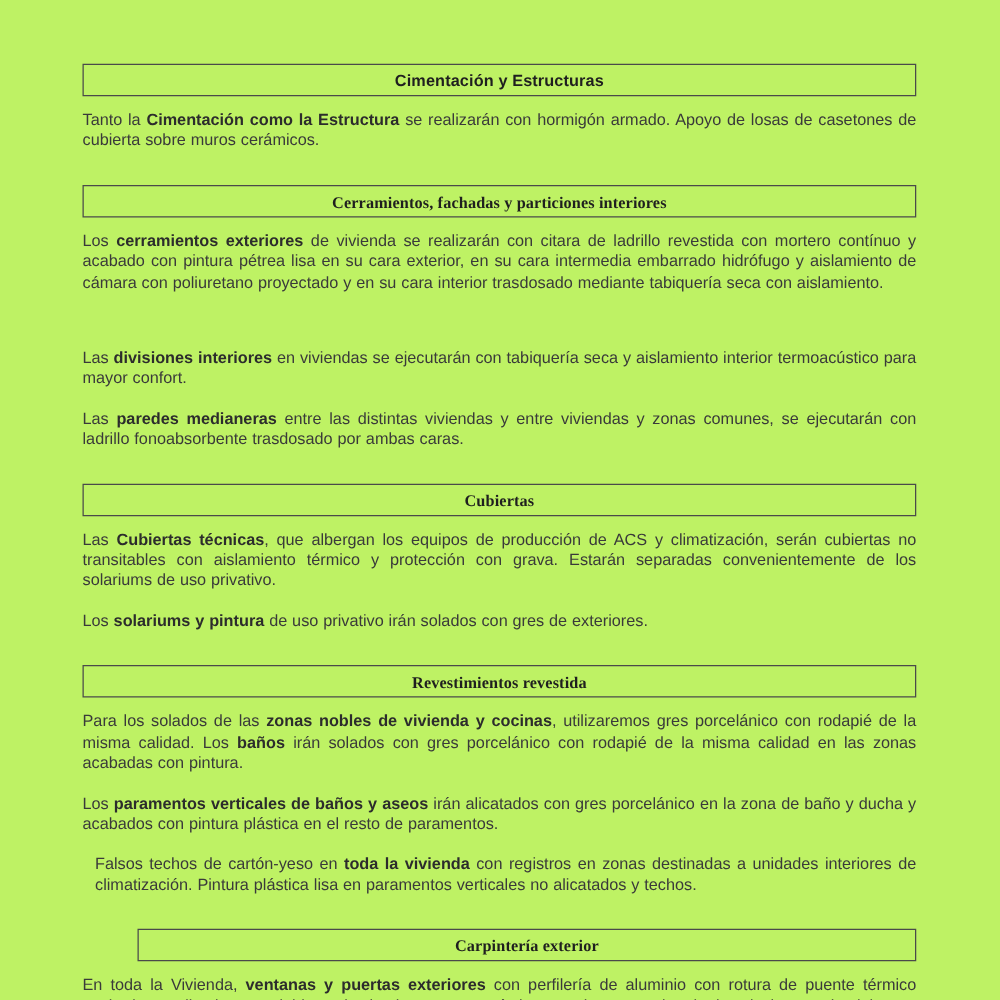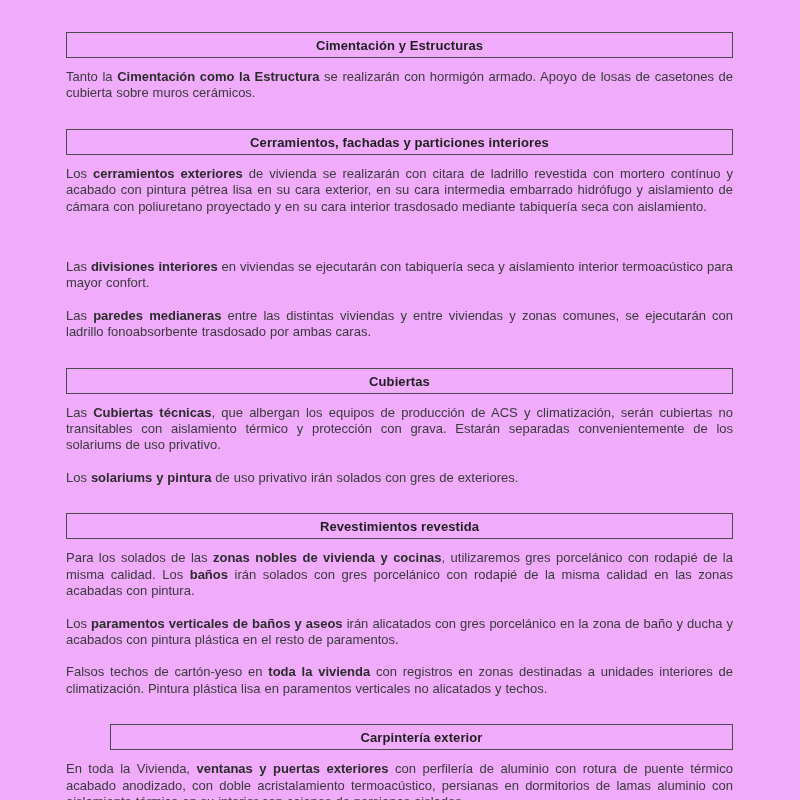--- a/index.html
+++ b/index.html
@@ -11,40 +11,41 @@
     width: 800px;
     height: 800px;
     overflow: hidden;
     font-family: "Liberation Sans", "DejaVu Sans", sans-serif;
     -webkit-font-smoothing: antialiased;
   }
   .page {
     box-sizing: border-box;
     width: 800px;
     height: 800px;
-    padding: 32px 67px 0 66px;
-    background: #f0abfc;
+    padding: 51px 67px 0 66px;
+    background: #bef264;
   }
   section.doc-section {
     margin: 0;
   }
   .section-header {
     box-sizing: border-box;
     border: 1px solid #4a4a4a;
     text-align: center;
     font-weight: bold;
     font-size: 13px;
     line-height: 15px;
     padding: 5px 4px 4px 4px;
     color: #1f1f1f;
     letter-spacing: 0.1px;
     margin: 0 0 11px 0;
   }
   section.doc-section + section.doc-section .section-header {
     margin-top: 27px;
+    font-family: Liberation Serif, serif;
   }
   .doc-paragraph {
     margin: 0 0 16px 0;
     font-size: 13px;
     line-height: 16.4px;
     color: #3a3a3a;
     text-align: justify;
     word-spacing: 0.3px;
   }
   .doc-paragraph b {
@@ -69,20 +70,20 @@
       </section>
       <section class="doc-section">
         <div class="section-header" style="border-color: rgb(74, 74, 74); color: rgb(31, 31, 31);"><span>Cubiertas</span></div>
         <p class="doc-paragraph" style="color: rgb(58, 58, 58);"><span>Las </span><b>Cubiertas técnicas</b><span>, que albergan los equipos de producción de ACS y climatización, serán cubiertas no transitables con aislamiento térmico y protección con grava. Estarán separadas convenientemente de los solariums de uso privativo.</span></p>
         <p class="doc-paragraph" style="color: rgb(58, 58, 58);"><span>Los </span><b>solariums y pintura</b><span> de uso privativo irán solados con gres de exteriores.</span></p>
       </section>
       <section class="doc-section">
         <div class="section-header" style="border-color: rgb(74, 74, 74); color: rgb(31, 31, 31);"><span>Revestimientos revestida</span></div>
         <p class="doc-paragraph" style="color: rgb(58, 58, 58);"><span>Para los solados de las </span><b>zonas nobles de vivienda y cocinas</b><span>, utilizaremos gres porcelánico con rodapié de la misma calidad. Los </span><b>baños</b><span> irán solados con gres porcelánico con rodapié de la misma calidad en las zonas acabadas con pintura.</span></p>
         <p class="doc-paragraph" style="color: rgb(58, 58, 58);"><span>Los </span><b>paramentos verticales de baños y aseos</b><span> irán alicatados con gres porcelánico en la zona de baño y ducha y acabados con pintura plástica en el resto de paramentos.</span></p>
-        <p class="doc-paragraph" style="color: rgb(58, 58, 58);"><span>Falsos techos de cartón-yeso en </span><b>toda la vivienda</b><span> con registros en zonas destinadas a unidades interiores de climatización. Pintura plástica lisa en paramentos verticales no alicatados y techos.</span></p>
+        <p class="doc-paragraph" style="color: rgb(58, 58, 58); margin-left: 10px;"><span>Falsos techos de cartón-yeso en </span><b>toda la vivienda</b><span> con registros en zonas destinadas a unidades interiores de climatización. Pintura plástica lisa en paramentos verticales no alicatados y techos.</span></p>
       </section>
       <section class="doc-section">
         <div class="section-header" style="border-color: rgb(74, 74, 74); color: rgb(31, 31, 31); margin-left: 44px;"><span>Carpintería exterior</span></div>
         <p class="doc-paragraph" style="color: rgb(58, 58, 58);"><span>En toda la Vivienda, </span><b>ventanas y puertas exteriores</b><span> con perfilería de aluminio con rotura de puente térmico acabado anodizado, con doble acristalamiento termoacústico, persianas en dormitorios de lamas aluminio con aislamiento térmico en su interior con cajones de persianas aislados.</span></p>
       </section>
     </div>
 </div>
 
 </body></html>

